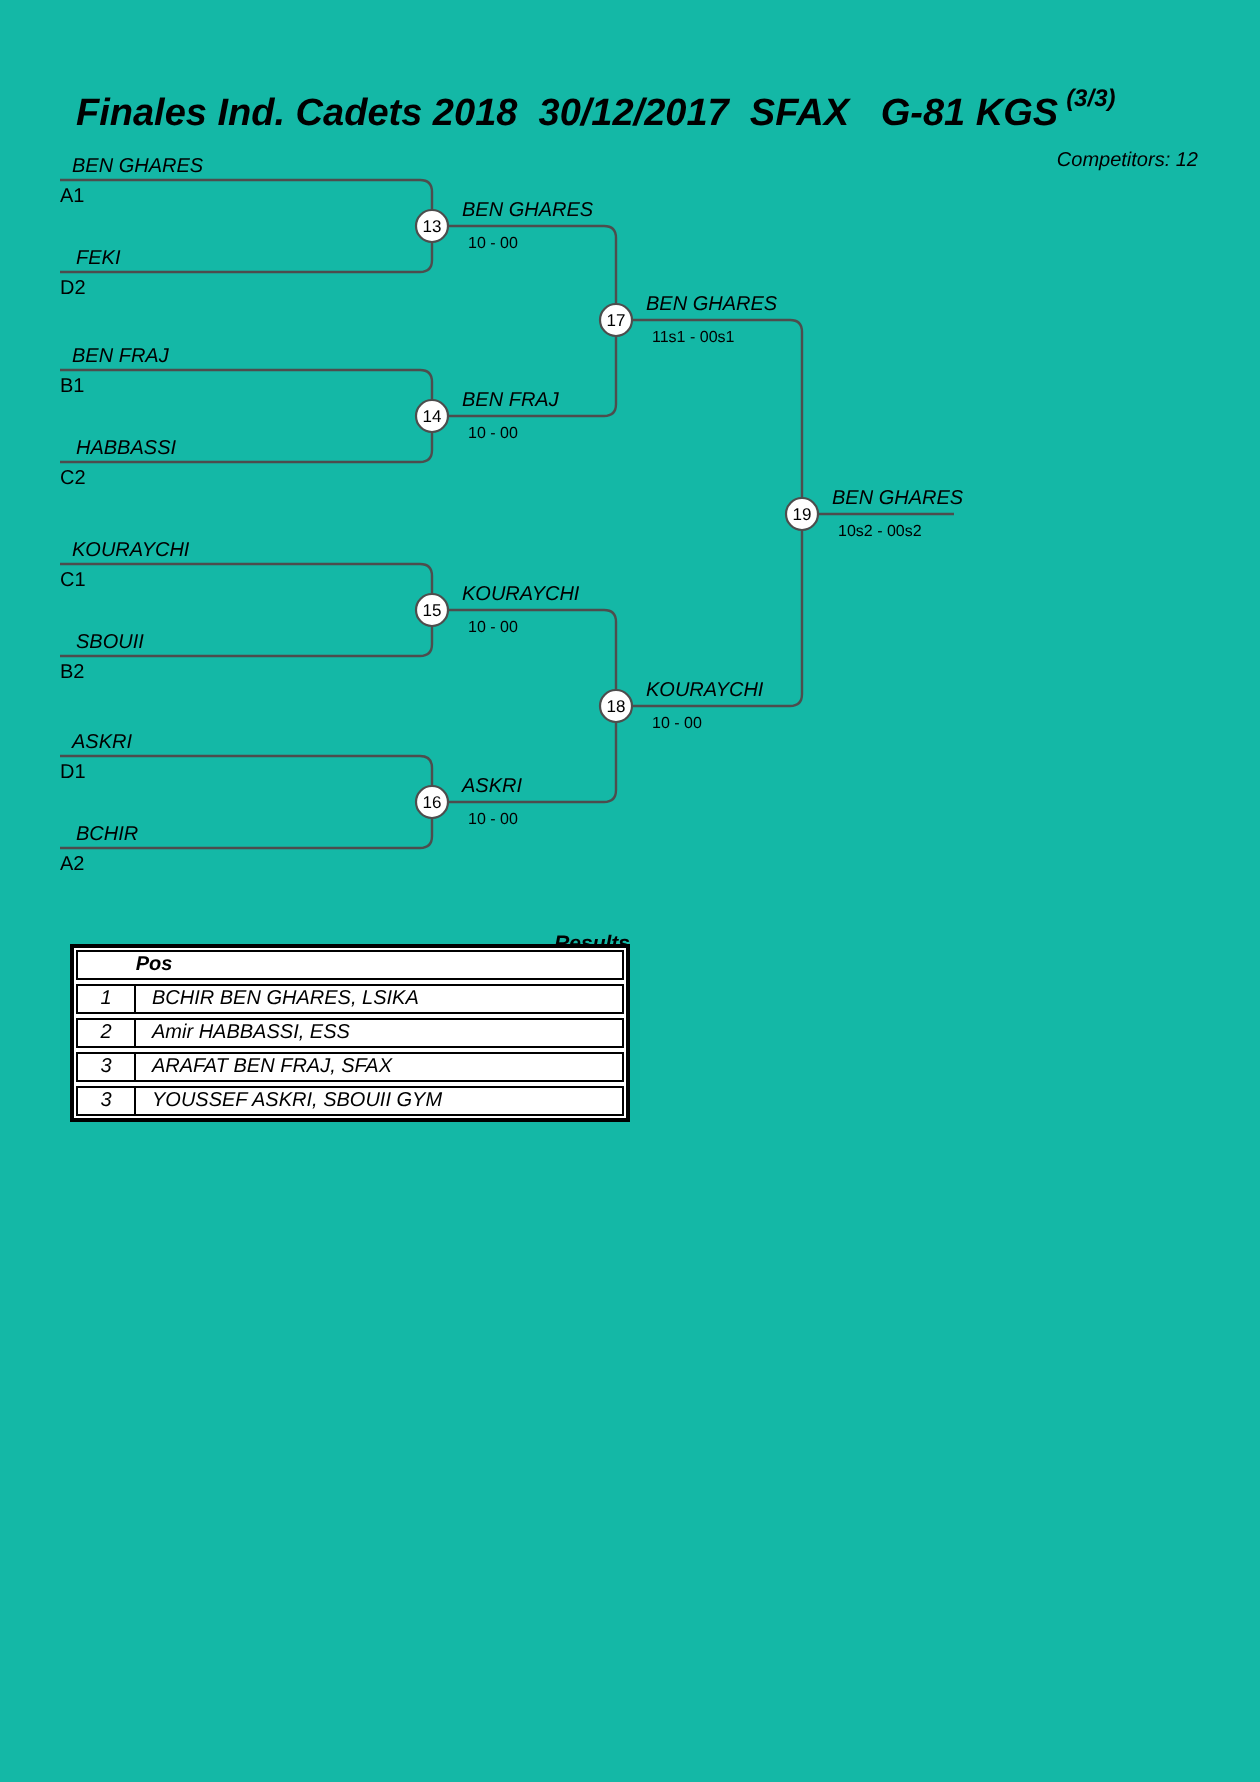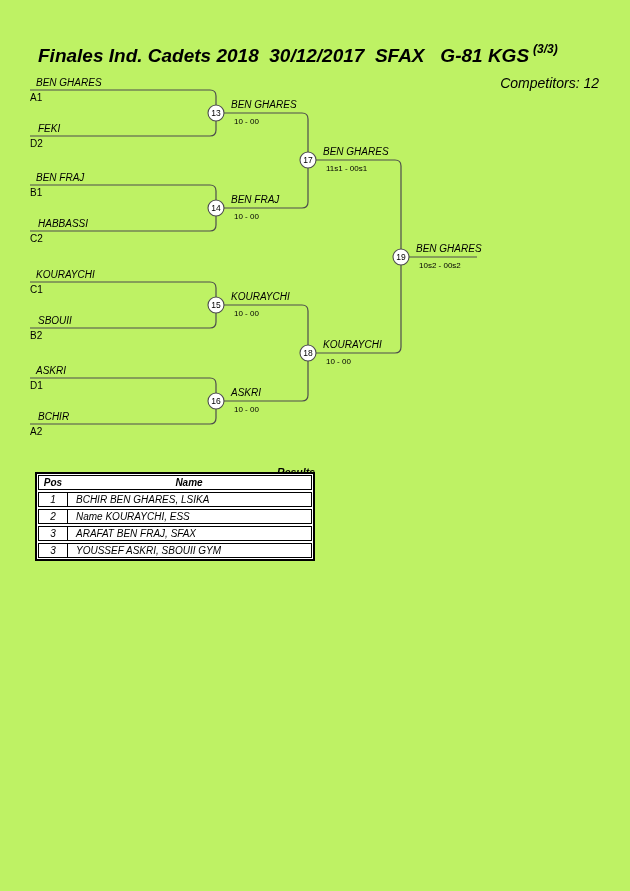--- a/index.html
+++ b/index.html
@@ -1,20 +1,20 @@
 <!DOCTYPE html>
 <html><head>
 <meta charset="utf-8">
 <style>
   html, body { margin: 0; padding: 0; background: #ffffff; }
   .page {
     position: relative;
     width: 630px;
     height: 891px;
-    background: #bef264;
+    background: #14b8a6;
     font-family: "Liberation Sans", sans-serif;
     color: #000;
     overflow: hidden;
   }
   .title {
     position: absolute;
     left: 38px;
     top: 44px;
     width: 575px;
     font-size: 19px;
@@ -28,21 +28,21 @@
     font-weight: bold;
     font-style: italic;
     position: relative;
     top: -2px;
     margin-left: 4px;
   }
   .competitors {
     position: absolute;
     right: 31px;
     top: 75px;
-    font-size: 14px;
+    font-size: 10px;
     font-style: italic;
   }
   svg.bracket { position: absolute; left: 0; top: 0; }
   svg.bracket path, svg.bracket line {
     fill: none;
     stroke: #4d4d4d;
     stroke-width: 1.2;
   }
   svg.bracket circle {
     fill: #ffffff;
@@ -95,21 +95,21 @@
     align-items: center;
     justify-content: center;
   }
   .cell-name {
     flex: 1;
     display: flex;
     align-items: center;
     padding-left: 8px;
   }
   .results-row.header { font-weight: bold; }
-  .results-row.header .cell-pos { border-right: none; }
+  .results-row.header .cell-pos { border-right: none; margin-left: 24px; }
   .results-row.header .cell-name { justify-content: center; padding-left: 0; }
 </style>
 </head>
 <body>
 
 <div class="page">
 
   <div class="title"><span>Finales Ind. Cadets 2018  30/12/2017  SFAX   G-81 KGS</span><sup>(3/3)</sup></div>
 
   <div class="competitors">Competitors: 12</div>
@@ -183,29 +183,28 @@
 
     <text class="name" x="416" y="252">BEN GHARES</text>
     <text class="score" x="419" y="268">10s2 - 00s2</text>
   </svg>
 
   <div class="results-title">Results</div>
 
   <div class="results-table">
     <div class="results-row header">
       <div class="cell-pos">Pos</div>
-      <div class="cell-name">Name</div>
     </div>
     <div class="results-row">
       <div class="cell-pos">1</div>
       <div class="cell-name">BCHIR BEN GHARES, LSIKA</div>
     </div>
     <div class="results-row">
       <div class="cell-pos">2</div>
-      <div class="cell-name">Name KOURAYCHI, ESS</div>
+      <div class="cell-name">Amir HABBASSI, ESS</div>
     </div>
     <div class="results-row">
       <div class="cell-pos">3</div>
       <div class="cell-name">ARAFAT BEN FRAJ, SFAX</div>
     </div>
     <div class="results-row">
       <div class="cell-pos">3</div>
       <div class="cell-name">YOUSSEF ASKRI, SBOUII GYM</div>
     </div>
   </div>

